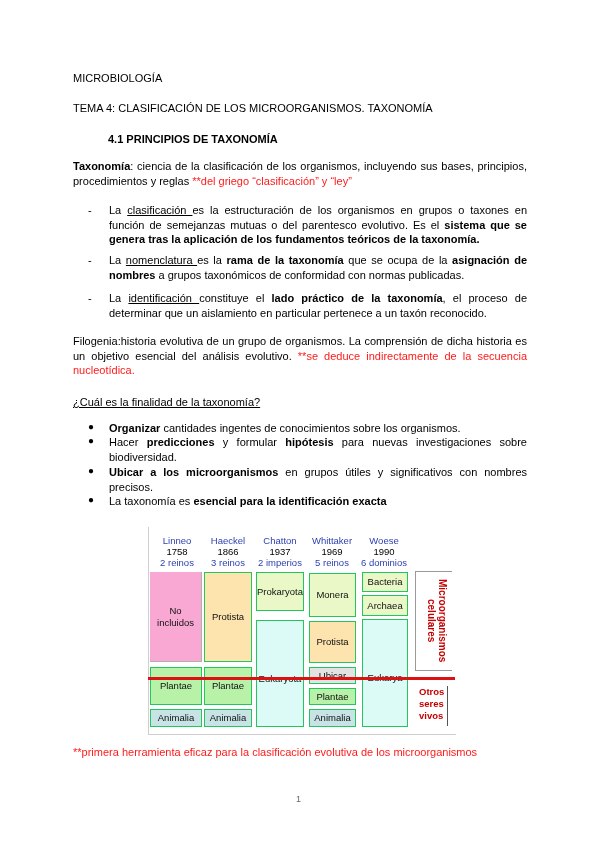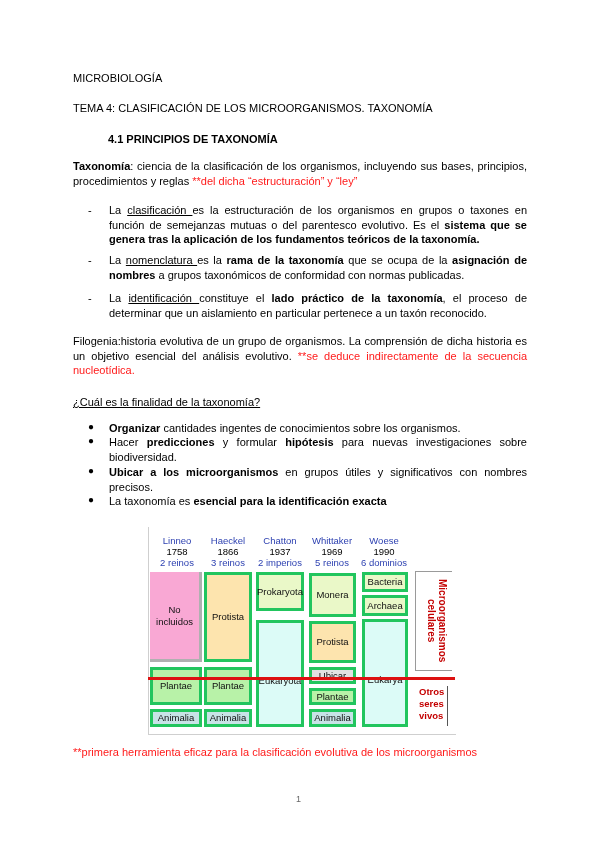--- a/index.html
+++ b/index.html
@@ -14,37 +14,37 @@
   .dash { position: absolute; left: 0; top: 0; }
   .bullet { position: absolute; left: 0; top: 0; font-size: 10px; }
 
   
   .frame { position: absolute; left: 148px; top: 527px; width: 307px; height: 207px;
            border-left: 1px solid #cfcfcf; border-bottom: 1px solid #cfcfcf; }
   .hdr { position: absolute; text-align: center; font-size: 9.5px; line-height: 11px; width: 56px; }
   .hdr .nm { color: #2b3fb0; display: block; }
   .hdr .yr { color: #000; display: block; }
   .hdr .ct { color: #2b3fb0; display: block; }
-  .box { position: absolute; box-sizing: border-box; border: 3px solid #22c55e;
+  .box { position: absolute; box-sizing: border-box; border: 1px solid #22c55e;
          font-size: 9.5px; display: flex; align-items: center; justify-content: center;
          text-align: center; line-height: 12px; color: #111; }
   .redline { position: absolute; left: 148px; top: 677px; width: 307px; height: 3px; background: #dd1111; }
   .vlabel { position: absolute; color: #c40000; font-weight: bold; font-size: 10px; line-height: 11px;
             writing-mode: vertical-rl; text-align: center; }
   .otros { position: absolute; color: #c40000; font-size: 9.5px; line-height: 12px; font-weight: bold; }
 </style>
 </head>
 <body>
 
 <div class="abs line" style="left:73px; top:71px;">MICROBIOLOGÍA</div>
 <div class="abs line" style="left:73px; top:101px;text-align:right;">TEMA 4: CLASIFICACIÓN DE LOS MICROORGANISMOS. TAXONOMÍA</div>
 <div class="abs line" style="left:108px; top:132px; font-weight:bold;">4.1 PRINCIPIOS DE TAXONOMÍA</div>
 
 <div class="abs para" style="left:73px; top:159px; width:454px;">
-  <b>Taxonomía</b><span>: ciencia de la clasificación de los organismos, incluyendo sus bases, principios, procedimientos y reglas </span><span class="red">**del dicha “estructuración” y “ley”</span>
+  <b>Taxonomía</b><span>: ciencia de la clasificación de los organismos, incluyendo sus bases, principios, procedimientos y reglas </span><span class="red">**del griego “clasificación” y “ley”</span>
 </div>
 
 <div class="abs" style="left:88px; top:203px; width:439px;">
   <span class="dash para">-</span>
   <div class="para" style="margin-left:21px;">
     <span>La </span><u>clasificación </u><span>es la estructuración de los organismos en grupos o taxones en función de semejanzas mutuas o del parentesco evolutivo. Es el </span><b>sistema que se genera tras la aplicación de los fundamentos teóricos de la taxonomía.</b>
   </div>
 </div>
 
 <div class="abs" style="left:88px; top:253px; width:439px;">

